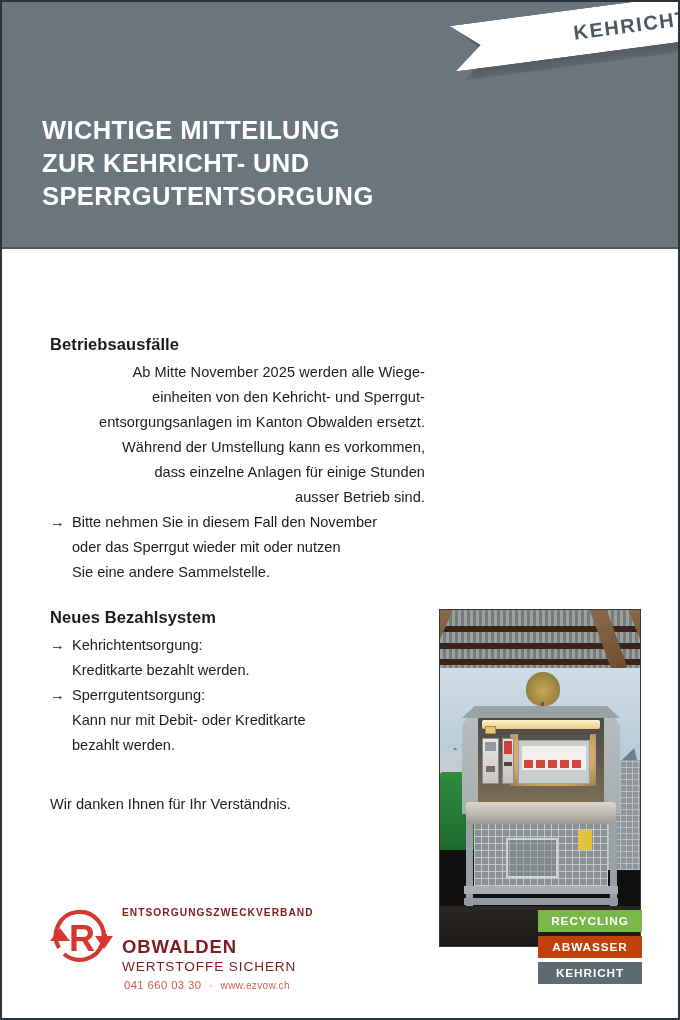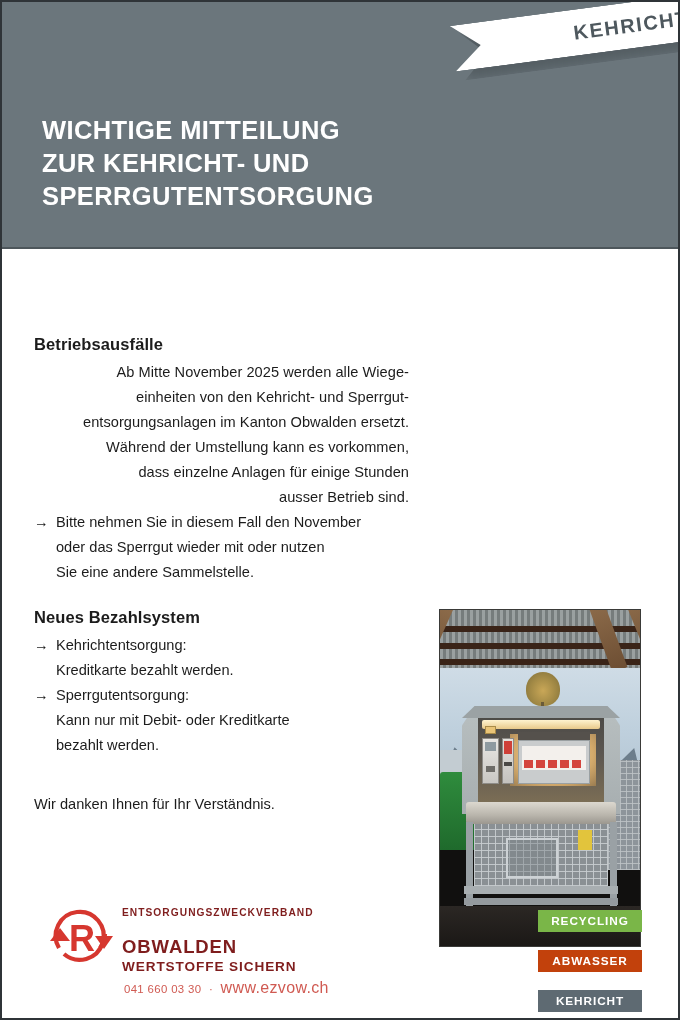--- a/index.html
+++ b/index.html
@@ -79,21 +79,21 @@
   
   .content {
     position:absolute;
     left:0; top:247px;
     width:680px; height:771px;
     background:#ffffff;
   }
 
   .text-col {
     position:absolute;
-    left:32px; top:86px;
+    left:48px; top:86px;
     width:375px;
     color:#1c1c1c;
   }
 
   .sec-heading {
     font-size:16.5px;
     font-weight:bold;
     letter-spacing:0.1px;
     margin-bottom:6px;
   }
@@ -328,41 +328,41 @@
   .lt1 {
     font-size:10.2px; font-weight:bold; letter-spacing:1.05px;
     line-height:14px;
   }
   .lt2 {
     font-size:18.5px; font-weight:bold; letter-spacing:0.9px;
     line-height:22px;
     margin-top:16px;
   }
   .lt3 {
-    font-size:13.6px; font-weight:bold; letter-spacing:0.9px;
+    font-size:13.6px; font-weight:normal; letter-spacing:0.9px;
     line-height:18px;
   }
   .contact {
     position:absolute;
     left:122px; top:87px;
     color:#d05a52;
     font-size:11.4px;
     letter-spacing:0.35px;
   }
   .contact .dot { margin:0 4px; }
-  .contact .web { font-size:16px; }
+  .contact .web { font-size:10px; }
 
   .badges {
     position:absolute;
     right:40px; top:18px;
     width:104px;
   }
   .badge {
     height:22px;
-    margin-bottom:18px;
+    margin-bottom:4px;
     display:flex;
     align-items:center;
     justify-content:center;
     color:#ffffff;
     font-size:11.8px;
     font-weight:bold;
     letter-spacing:0.9px;
   }
 </style>
 </head>

